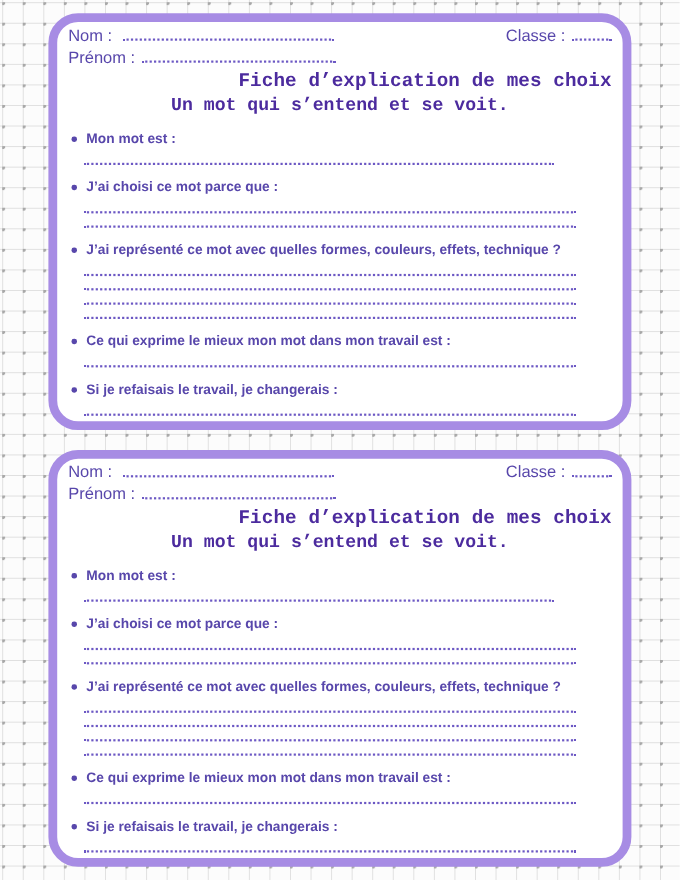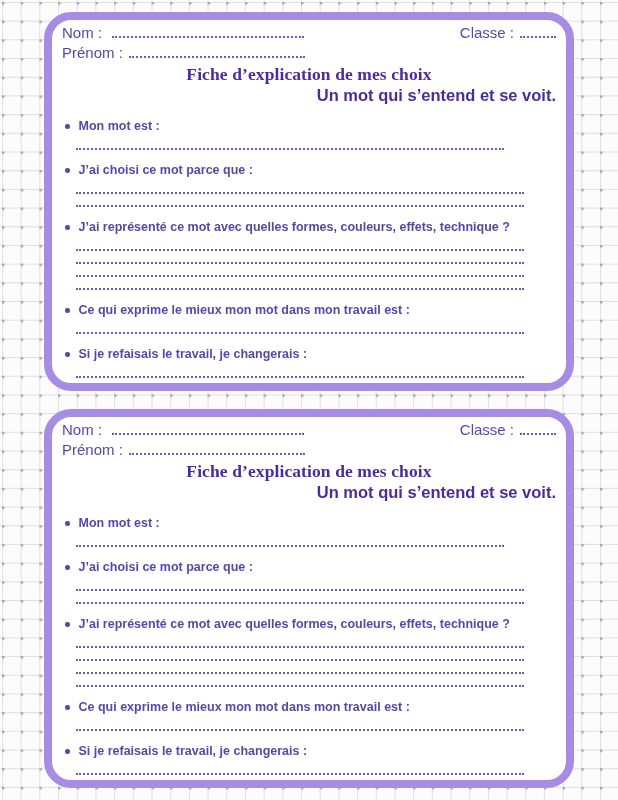--- a/index.html
+++ b/index.html
@@ -54,31 +54,31 @@
     display: inline-block;
     border-bottom: 2px dotted var(--dots);
     height: 13px;
   }
   .fill.name-fill   { width: 192px; margin-left: 10px; }
   .fill.fname-fill  { width: 176px; margin-left: 6px; }
   .fill.class-fill  { width: 36px;  margin-left: 6px; }
   .spacer { flex: 1 1 auto; }
 
   .title {
-    text-align: center;
-    font-family: Liberation Serif, serif;
+    text-align: right;
+    font-family: Liberation Mono, monospace;
     font-weight: 800;
     font-size: 17.5px;
     line-height: 21px;
     color: var(--title);
     letter-spacing: 0.1px;
   }
   .subtitle {
-    text-align: right;
-    font-family: Liberation Sans, sans-serif;
+    text-align: center;
+    font-family: Liberation Mono, monospace;
     font-weight: 800;
     font-size: 16.5px;
     line-height: 21px;
     color: var(--title);
   }
 
   .section { margin-top: 12px; font-weight: bold; }
   .label-row {
     display: flex;
     align-items: flex-start;

